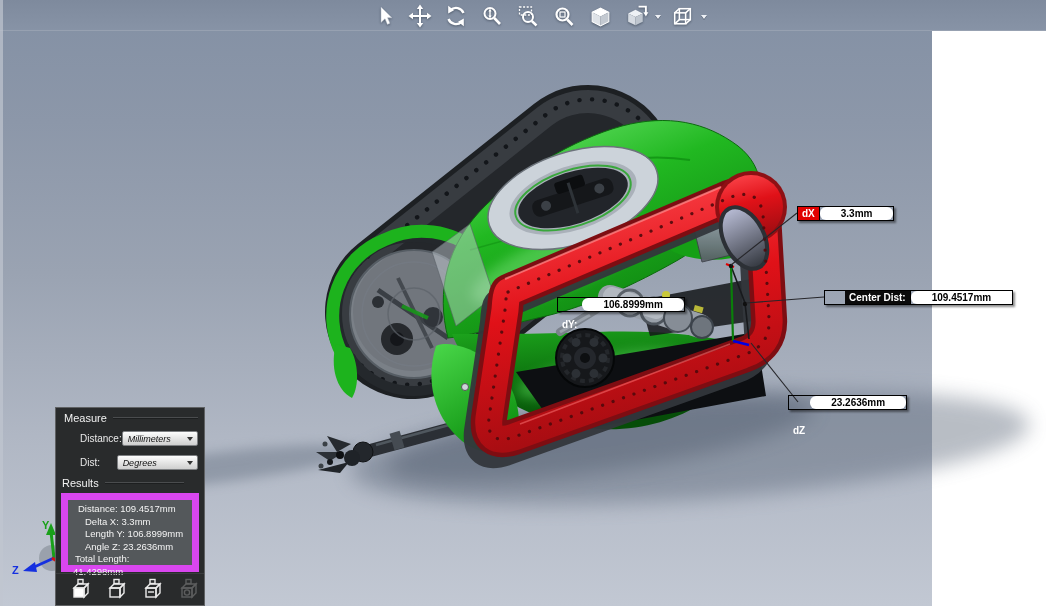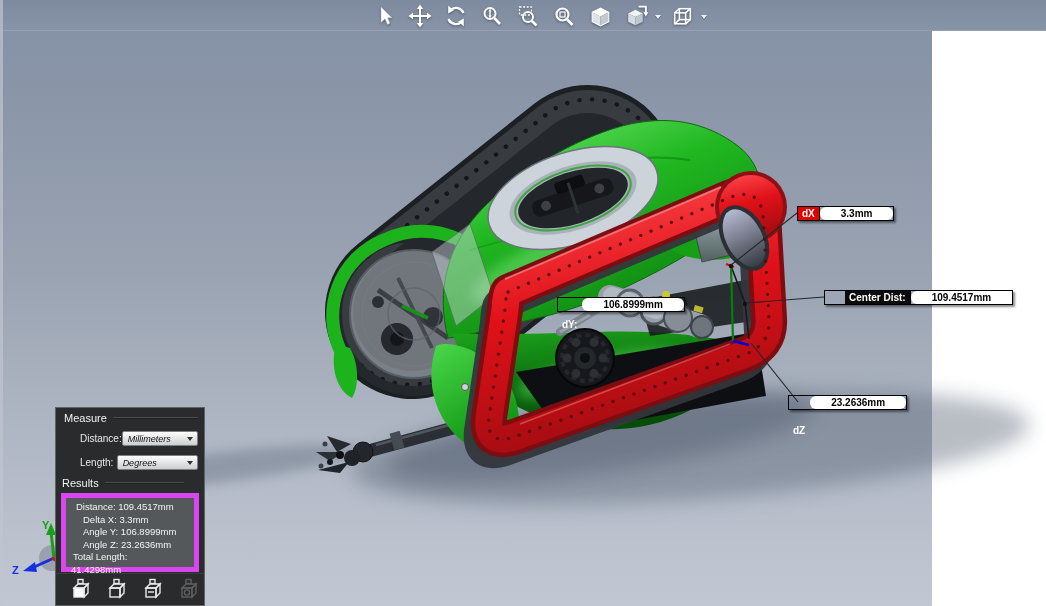--- a/index.html
+++ b/index.html
@@ -35,21 +35,21 @@
   .groove{flex:1;height:1px;background:#4a4c4e;margin-left:6px;border-bottom:1px solid #1d1f20;}
   .field-row{display:flex;align-items:center;padding:4px 6px 3px 24px;height:17px;}
   .field-label{font-size:10px;width:42px;color:#e9e9e9;}
   .dropdown{margin-left:auto;width:93px;height:15px;display:flex;align-items:center;box-sizing:border-box;
     background:linear-gradient(180deg,#fdfdfd,#e8e8e8 45%,#cfcfcf);border:1px solid #7d7f82;border-radius:2px;
     color:#111;font-size:9px;cursor:pointer;font-style:italic;}
   .dropdown .dd-text{flex:1;padding-left:5px;white-space:nowrap;overflow:hidden;}
   .dd-caret{width:0;height:0;border-left:3.5px solid transparent;border-right:3.5px solid transparent;
     border-top:4px solid #333;margin-right:4px;}
   .results-label-row{display:flex;align-items:center;padding:3px 20px 2px 6px;}
-  .results-box{margin:2px 5px 0 5px;height:79px;background:#54585b;border:5px solid #d946ef;
+  .results-box{margin:2px 5px 0 5px;height:79px;background:#54585b;border:7px solid #d946ef;
     font-size:9.5px;line-height:12.6px;padding:3px 2px;box-sizing:border-box;color:#f4f4f4;}
   .results-box div{white-space:nowrap;}
   .results-box div:nth-child(1){padding-left:8px;}
   .results-box div:nth-child(2),.results-box div:nth-child(3),.results-box div:nth-child(4){padding-left:15px;}
   .results-box div:nth-child(5){padding-left:5px;}
   .results-box div:nth-child(6){padding-left:3px;}
   .panel-buttons{position:absolute;left:0;bottom:0;width:100%;height:31px;border-top:1px solid #3a3c3e;
     display:flex;align-items:center;}
   .pbtn{width:22px;height:24px;margin-left:14px;display:flex;align-items:center;justify-content:center;cursor:pointer;}
   .pbtn.disabled{opacity:.45;cursor:default;}
@@ -345,34 +345,34 @@
       <span class="groove"></span>
     </div>
     <div class="field-row">
       <span class="field-label">Distance:</span>
       <span class="dropdown">
         <span class="dd-text">Millimeters</span>
         <span class="dd-caret"></span>
       </span>
     </div>
     <div class="field-row">
-      <span class="field-label">Length:</span>
+      <span class="field-label">Dist:</span>
       <span class="dropdown">
         <span class="dd-text">Degrees</span>
         <span class="dd-caret"></span>
       </span>
     </div>
     <div class="results-label-row">
       <span class="panel-title">Results</span>
       <span class="groove"></span>
     </div>
     <div class="results-box">
       <div>Distance: 109.4517mm</div>
       <div>Delta X: 3.3mm</div>
-      <div>Angle Y: 106.8999mm</div>
+      <div>Length Y: 106.8999mm</div>
       <div>Angle Z: 23.2636mm</div>
       <div>Total Length:</div>
       <div>41.4298mm</div>
     </div>
     <div class="panel-buttons">
       <span class="pbtn">
         <svg width="22" height="24" viewBox="0 0 22 24" fill="none" stroke="#ececec" stroke-width="1.4">
           <rect x="4" y="10" width="10" height="9" fill="#fff" stroke="#ececec"></rect>
           <polygon points="4,10 8,6 18,6 14,10"></polygon>
           <polygon points="14,10 18,6 18,15 14,19"></polygon>

